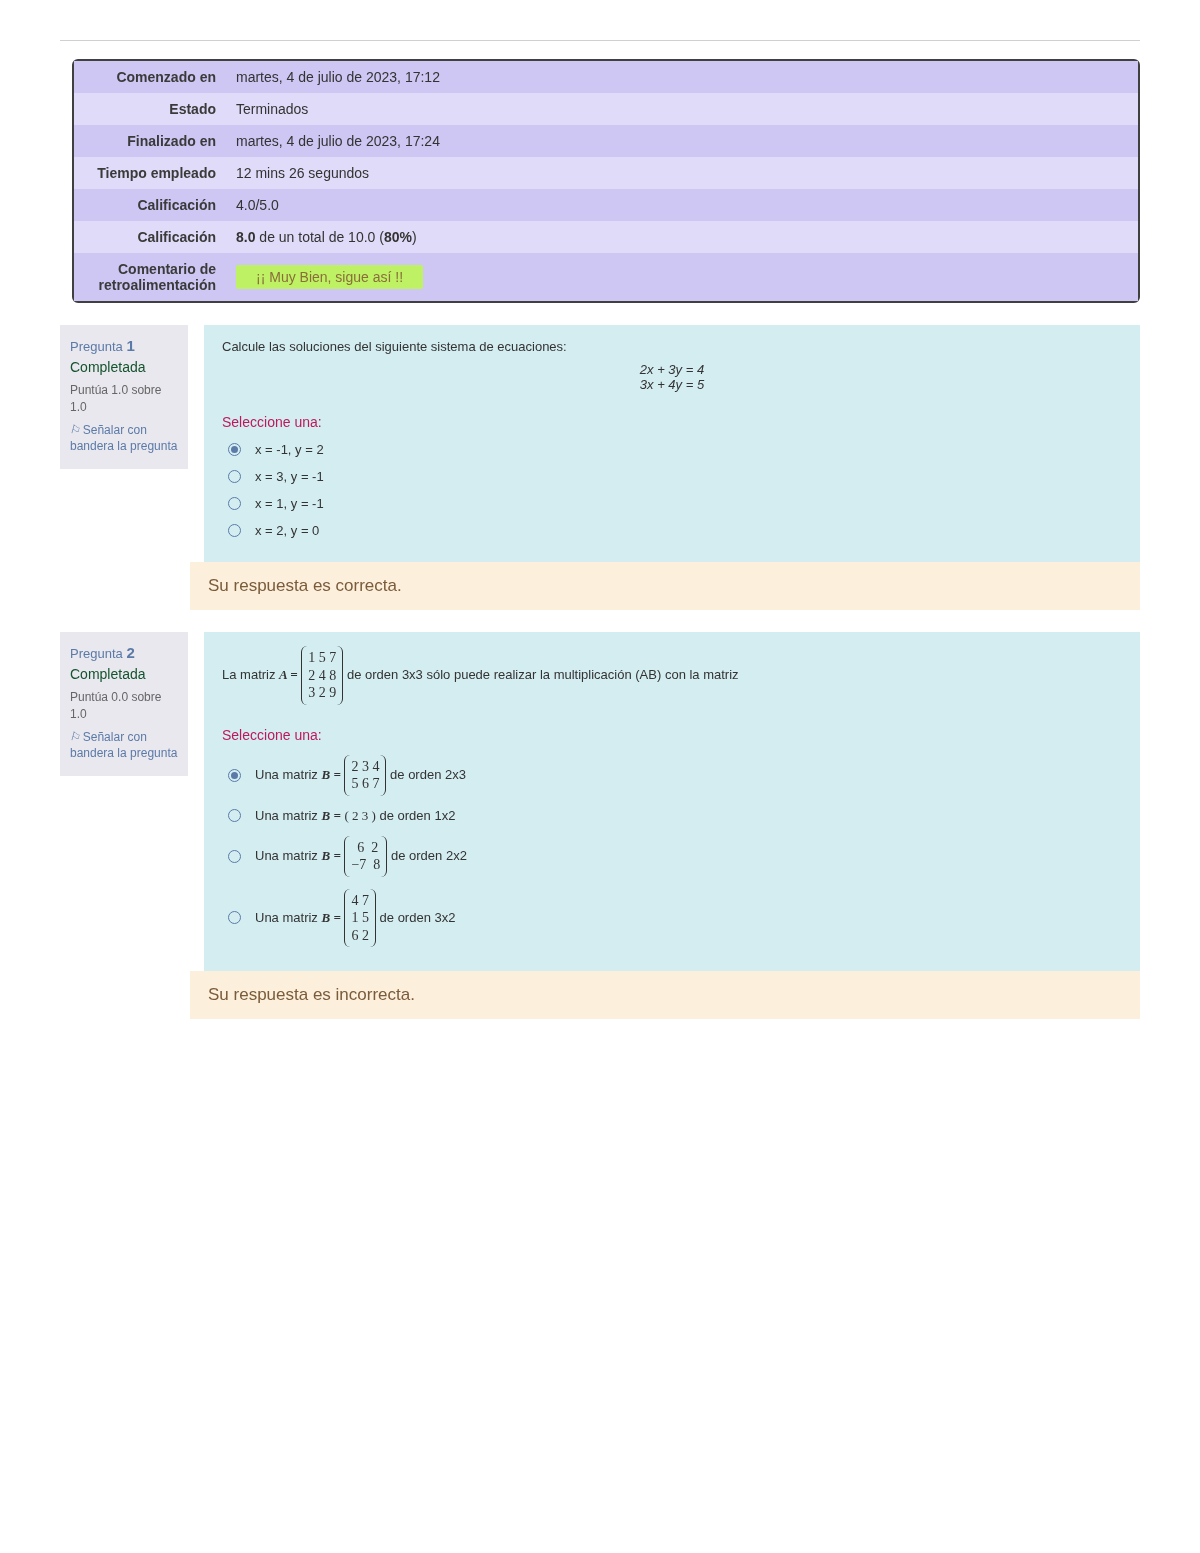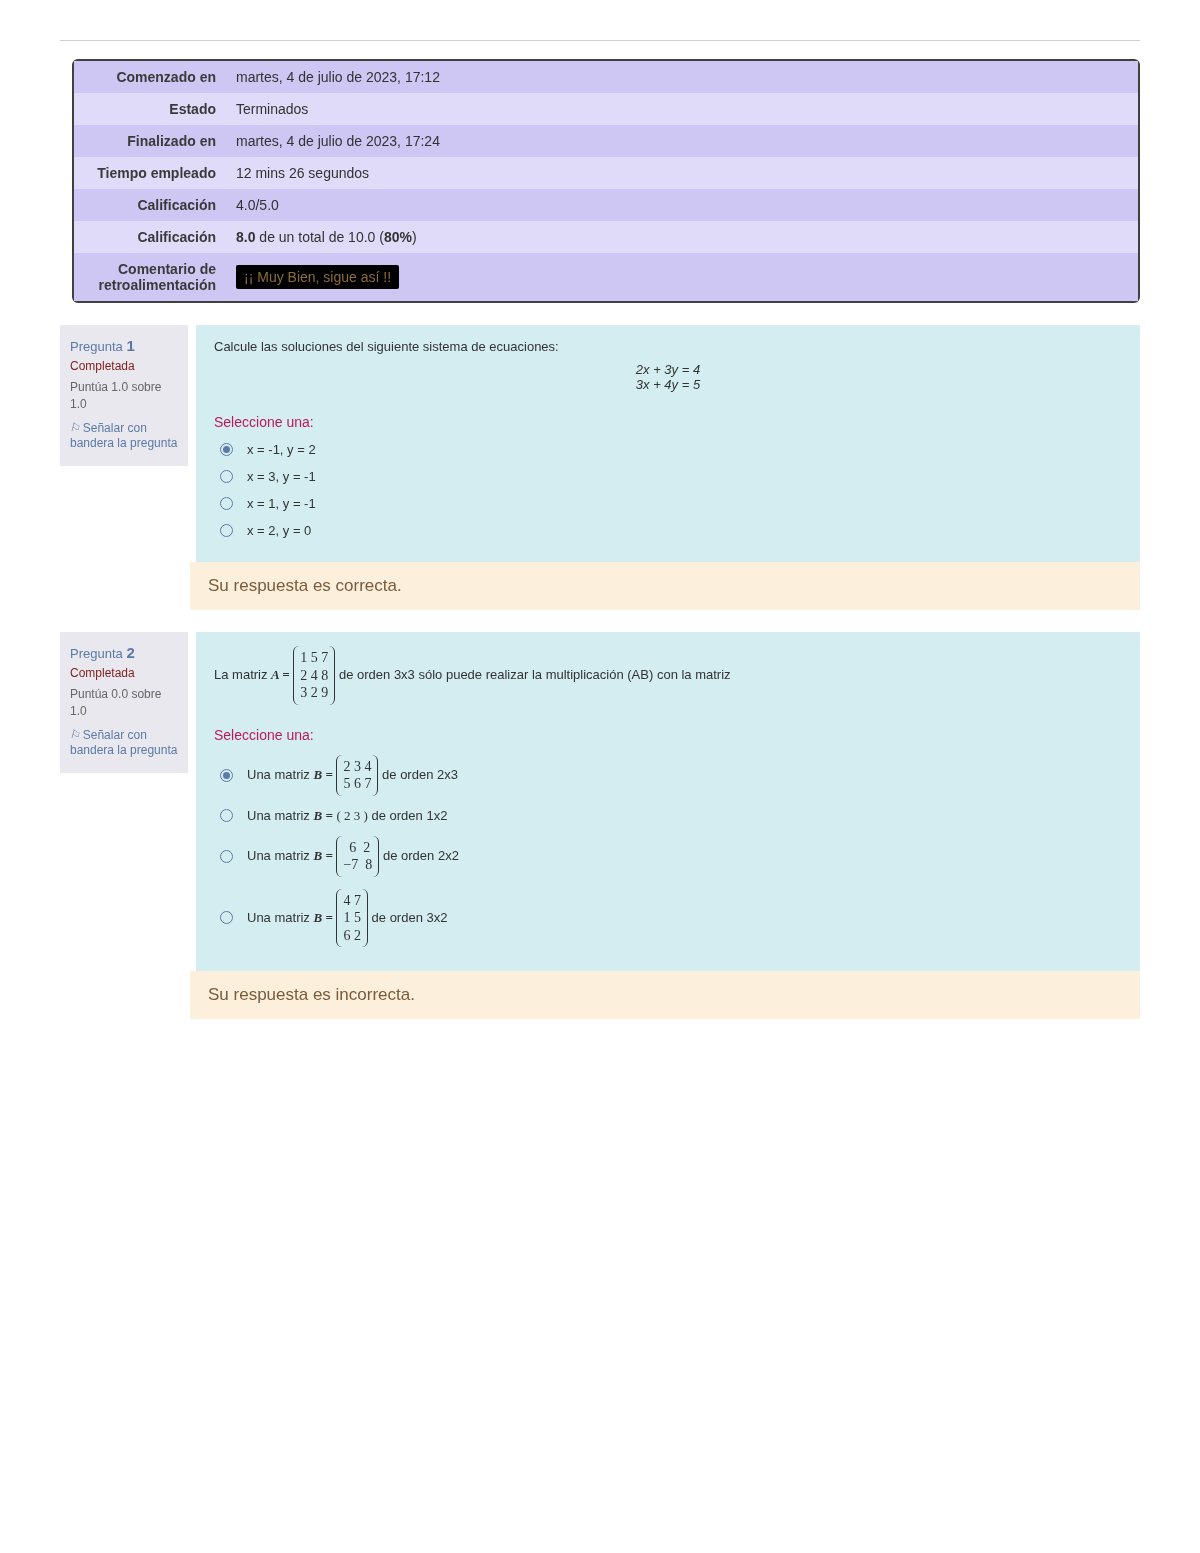--- a/index.html
+++ b/index.html
@@ -42,53 +42,53 @@
     vertical-align: middle;
   }
   .summary td.label {
     width: 132px;
     text-align: right;
     font-weight: 600;
     color: #3a3a3a;
   }
   .feedback-badge {
     display: inline-block;
-    background: #000000;
-    padding: 4px 8px;
+    background: #bef264;
+    padding: 4px 20px;
     border-radius: 2px;
     color: #8a6d3b;
   }
 
   .question-block {
     display: flex;
     margin: 22px 0 0 0;
-    gap: 8px;
+    gap: 16px;
   }
   .qinfo {
     width: 110px;
     background: #e8e8ee;
     padding: 10px 8px 14px 10px;
     font-size: 12px;
     color: #555;
     line-height: 1.4;
     align-self: flex-start;
   }
   .qinfo .qtitle {
     color: #5c7aa8;
     font-size: 13px;
     margin-bottom: 2px;
   }
   .qinfo .qtitle .num {
     font-weight: 600;
     font-size: 15px;
   }
   .qinfo .state {
-    color: #7f1d1d;
+    color: #14532d;
     margin-bottom: 4px;
-    font-size: 12px;
+    font-size: 14px;
   }
   .qinfo .grade {
     color: #666;
     font-size: 12px;
     margin-bottom: 8px;
   }
   .flag {
     color: #5c7aa8;
     font-size: 12px;
     cursor: pointer;

